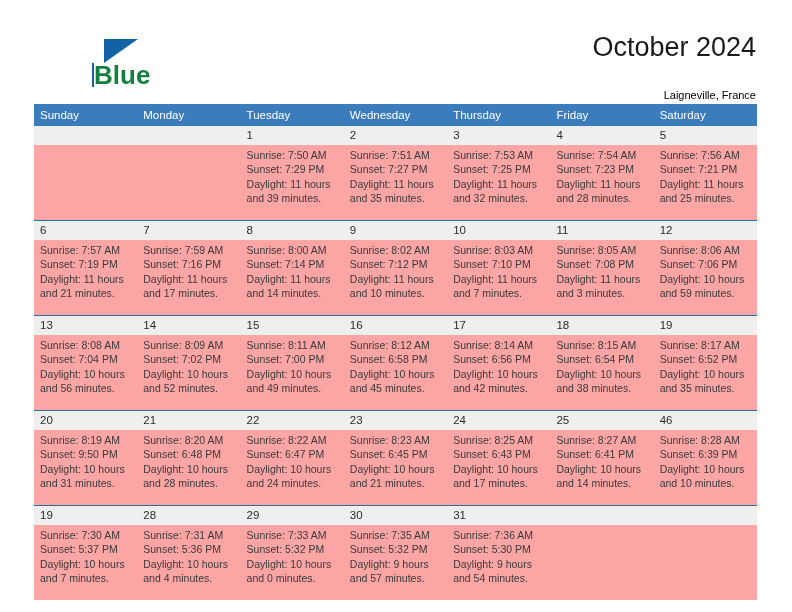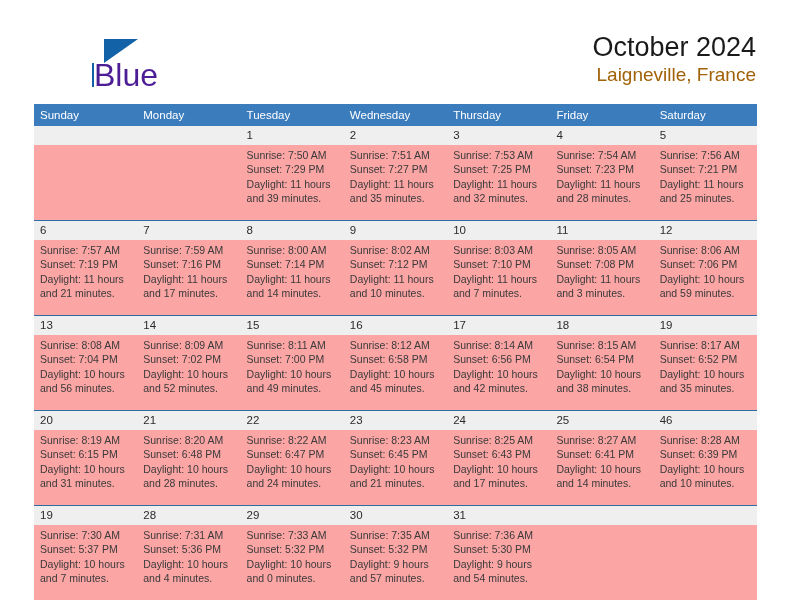--- a/index.html
+++ b/index.html
@@ -51,24 +51,25 @@
     top: 5px;
     width: 0;
     height: 0;
     border-left: 34px solid #1362a8;
     border-bottom: 24px solid transparent;
   }
   .logo-blue {
     position: absolute;
     left: 60px;
     top: 27px;
-    font-size: 32px;
-    color: #4c1d95;
+    font-size: 26px;
+    color: #15803d;
     line-height: 28px;
     white-space: nowrap;
+    font-weight: bold;
   }
   .logo-bar {
     position: absolute;
     left: 58px;
     top: 29px;
     width: 2px;
     height: 24px;
     background: #1362a8;
   }
 
@@ -79,24 +80,24 @@
     text-align: right;
   }
   .cal-title {
     font-size: 27px;
     color: #1a1a1a;
     line-height: 34px;
     white-space: nowrap;
     text-align: center;
   }
   .cal-subtitle {
-    font-size: 19px;
-    color: #a16207;
+    font-size: 11px;
+    color: #000000;
     line-height: 22px;
-    margin-top: 0;
+    margin-top: 20px;
     white-space: nowrap;
   }
 
   
   .calendar {
     position: absolute;
     left: 34px;
     top: 104px;
     width: 723px;
     border-collapse: collapse;
@@ -361,21 +362,21 @@
         <td>21</td>
         <td>22</td>
         <td>23</td>
         <td>24</td>
         <td>25</td>
         <td>46</td>
       </tr>
       <tr class="info-row">
         <td>
           <div class="line">Sunrise: 8:19 AM</div>
-          <div class="line">Sunset: 6:15 PM</div>
+          <div class="line">Sunset: 9:50 PM</div>
           <div class="line">Daylight: 10 hours</div>
           <div class="line">and 31 minutes.</div>
         </td>
         <td>
           <div class="line">Sunrise: 8:20 AM</div>
           <div class="line">Sunset: 6:48 PM</div>
           <div class="line">Daylight: 10 hours</div>
           <div class="line">and 28 minutes.</div>
         </td>
         <td>

